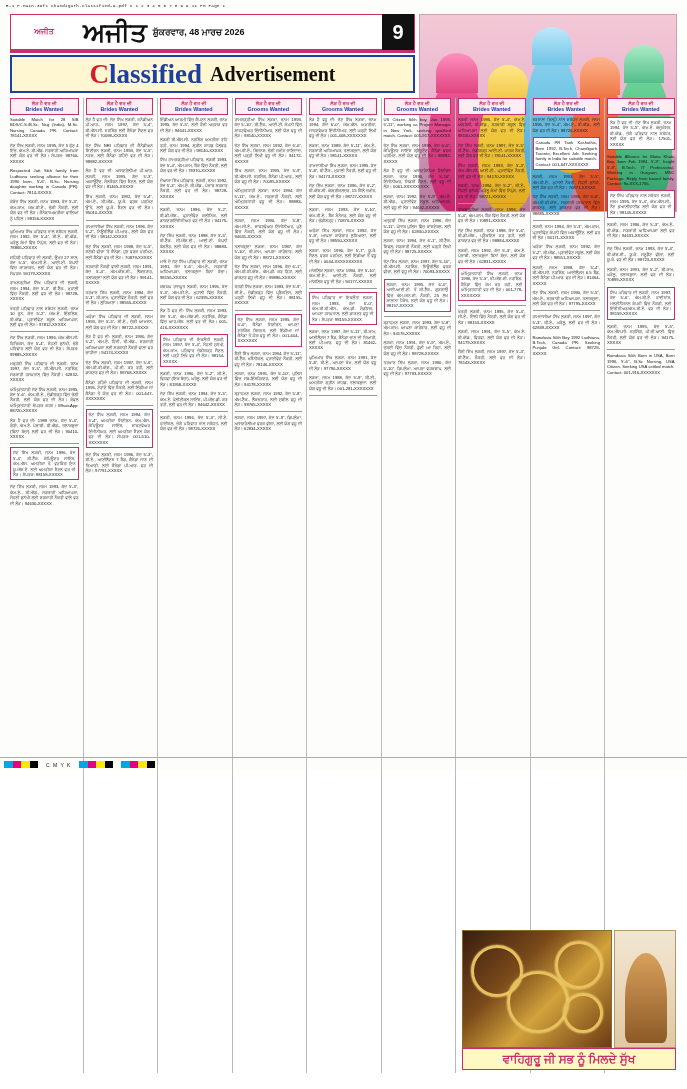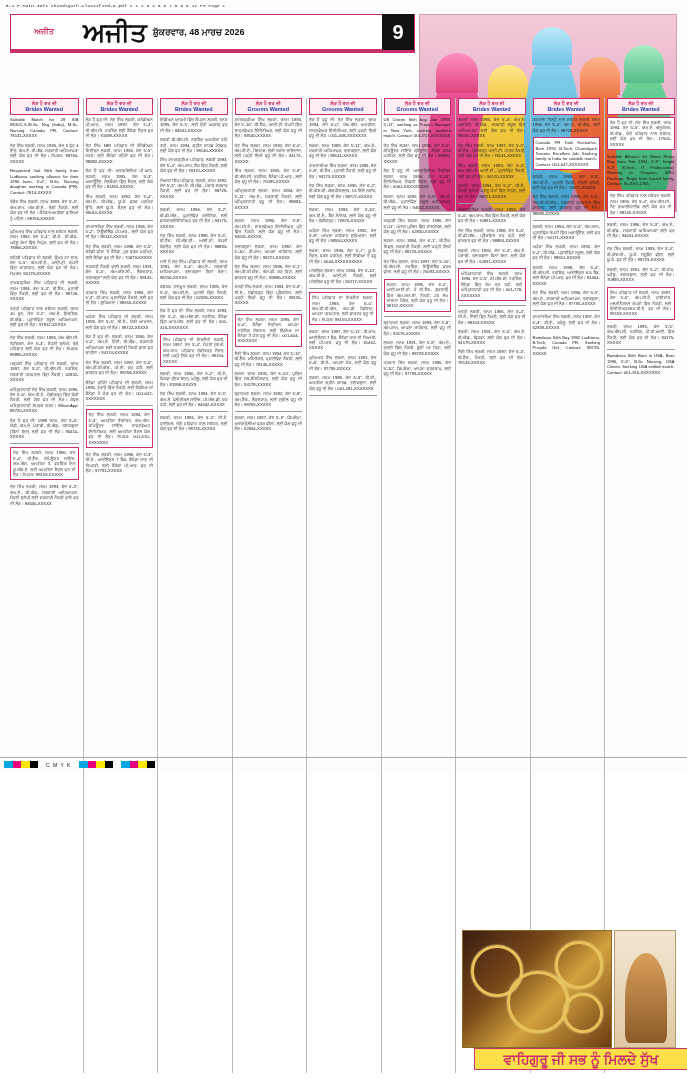--- a/index.html
+++ b/index.html
@@ -127,23 +127,23 @@
     box-shadow:0 0 2px #fff3b0;
   }
   .photo-mini {
     position:absolute; left:614px; top:930px; width:62px; height:118px;
     background:linear-gradient(180deg,#f2e6d2,#e0c9a3);
     border:1px solid #b49a6a;
     overflow:hidden;
   }
   .ad-strip {
     position:absolute; left:462px; top:1048px; width:214px; height:22px;
-    background:#fde047; border:1px solid #c9306b;
+    background:#fef9c3; border:1px solid #c9306b;
     display:flex; align-items:center; justify-content:center;
-    font-size:14px; font-weight:bold; color:#c9306b;margin-left:12px;
+    font-size:12px; font-weight:bold; color:#c9306b;
   }
   
   .bottom-bar {
     position:absolute; bottom:0; left:0; width:687px; height:14px;
     border-top:0.6px solid #aaa;
     display:flex; align-items:center; gap:8px; padding-left:4px;
     font-size:5px; color:#333;
   }
   .regmark { width:34px; height:7px; display:flex; }
   .regmark i { flex:1; height:7px; display:block; }
@@ -157,20 +157,24 @@
   <div class="printer-bar">E-1 P.Main-3of1 Chandigarh-Classified-9.pdf   I 1 2 3 4 5 6 7 8 9   9 11 PM   Page 1</div>
 
   <div class="masthead">
     <div class="mast-left">ਅਜੀਤ</div>
     <div class="mast-logo">ਅਜੀਤ</div>
     <div class="mast-date">ਸ਼ੁੱਕਰਵਾਰ, 48 ਮਾਰਚ 2026</div>
   </div>
   <div class="page-num">9</div>
   <div class="mast-rule"></div>
 
+  <div class="banner">
+    <div class="b1"><span class="cap">C</span><span>lassified</span></div>
+    <div class="b2">Advertisement</div>
+  </div>
 
   <div class="hero">
     <div class="floor"></div>
 
     <div class="fig" style="left:8px;top:60px;width:58px;height:138px;background:linear-gradient(180deg,#f05a9b,#c8246e);"></div>
     <div class="head" style="left:26px;top:46px;width:22px;height:26px;"></div>
     <div class="veil" style="left:16px;top:38px;width:42px;height:40px;background:linear-gradient(180deg,#ff8fc0,#e0457f);"></div>
 
     <div class="fig" style="left:58px;top:74px;width:58px;height:124px;background:linear-gradient(180deg,#f9d84e,#e0a91c);"></div>
     <div class="head" style="left:78px;top:58px;width:21px;height:25px;"></div>

